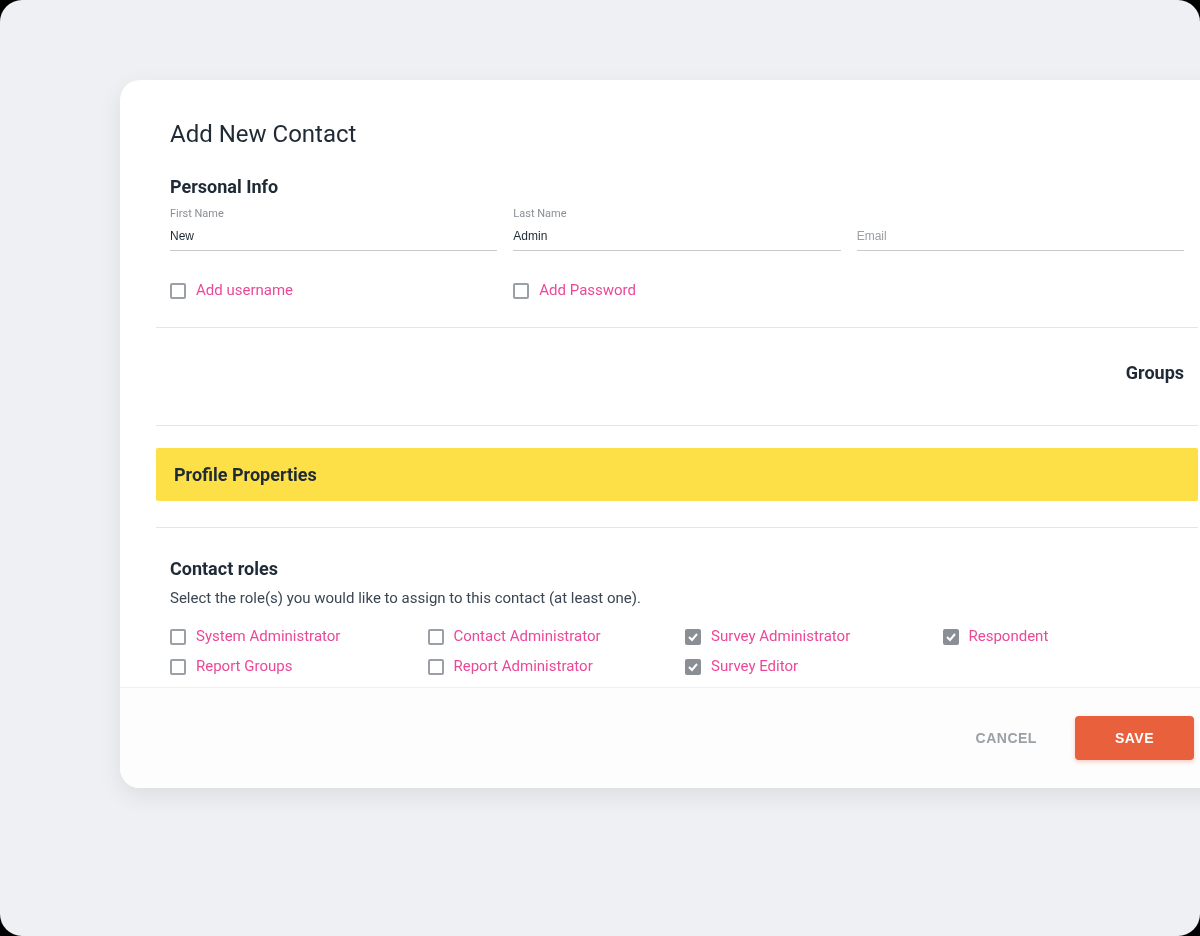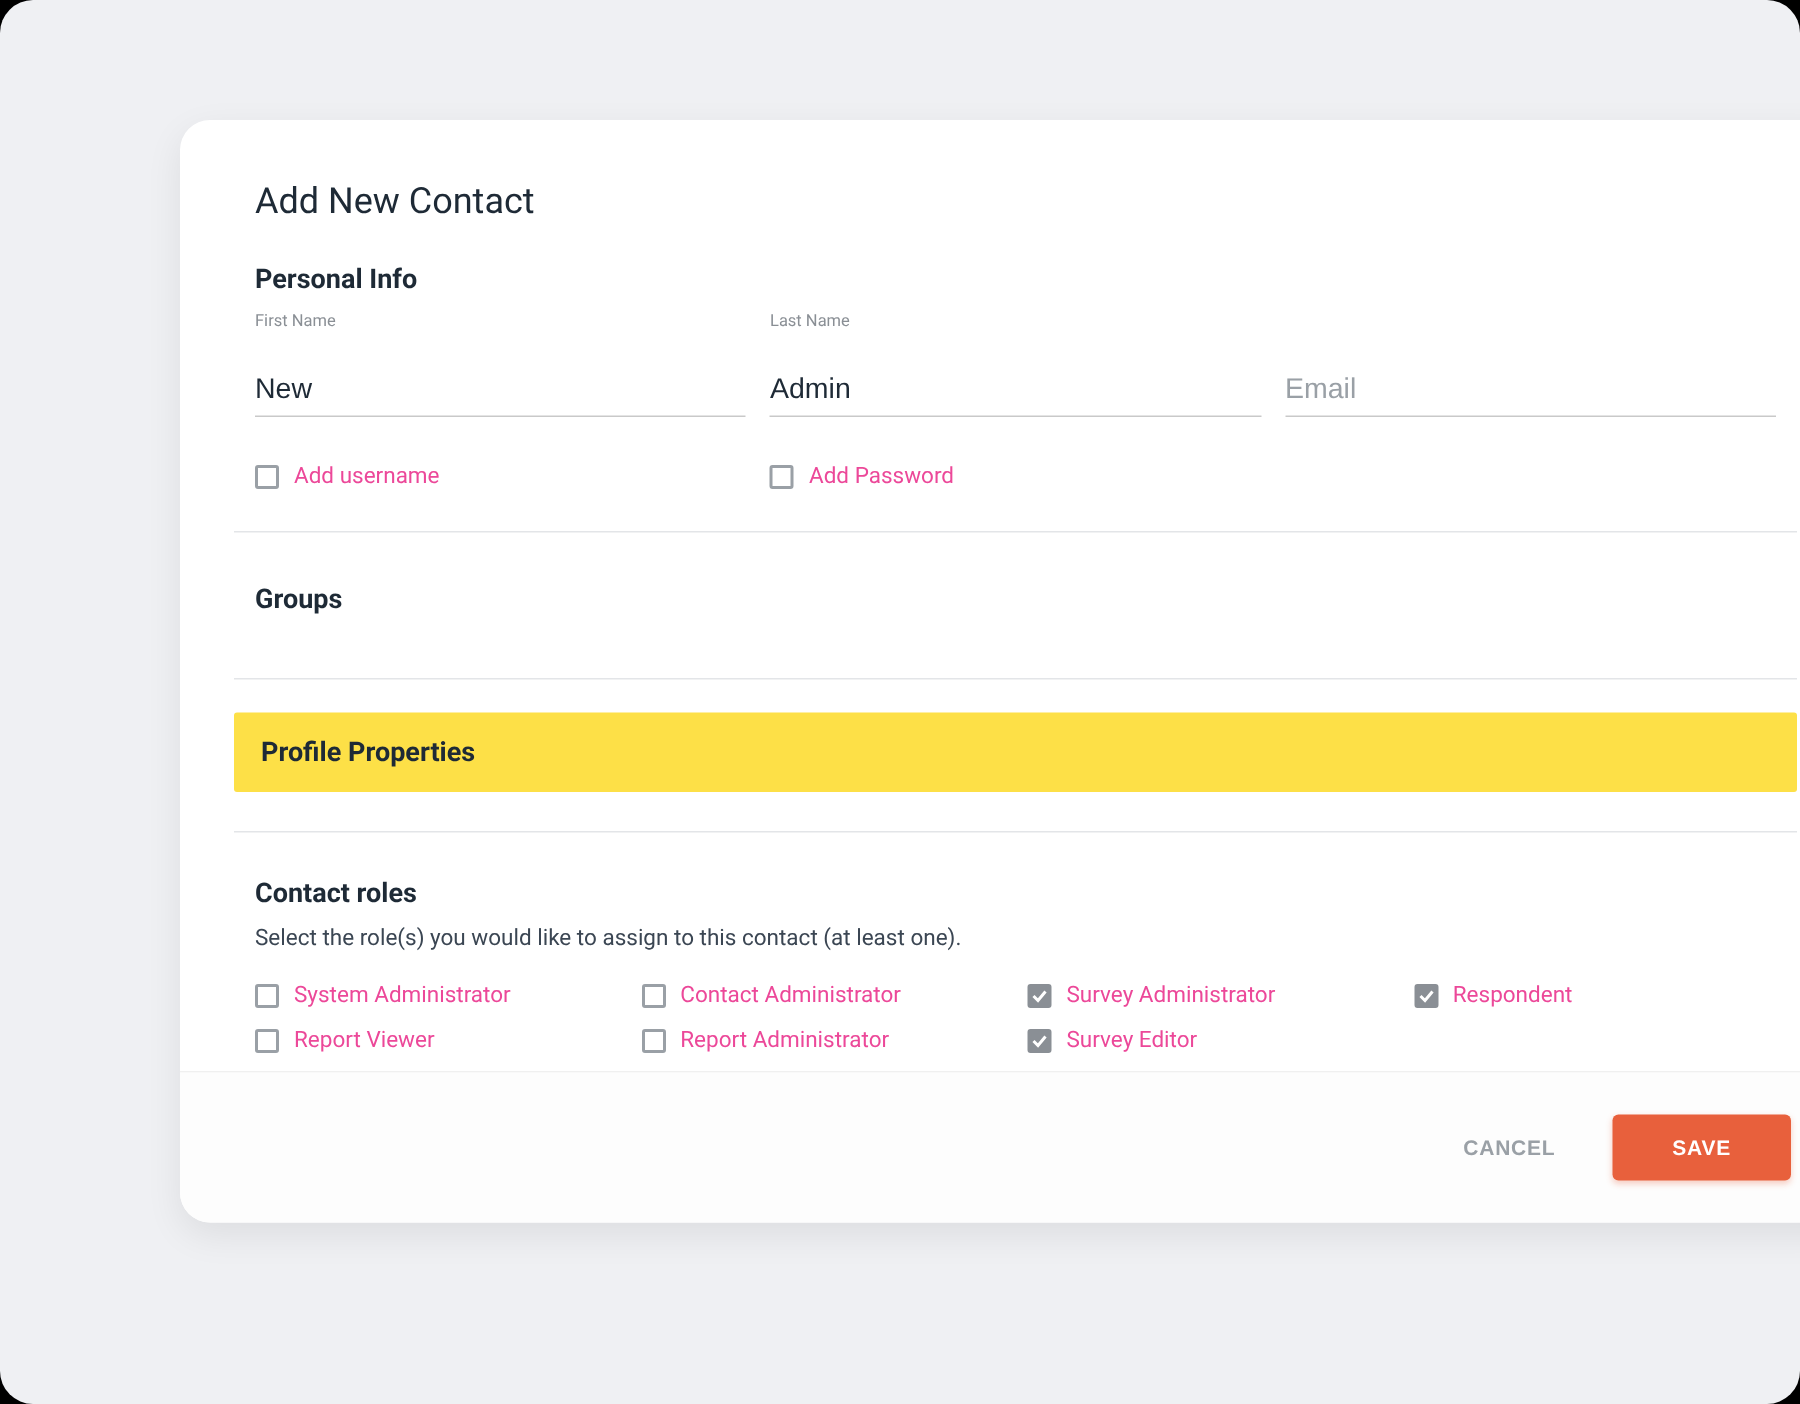--- a/index.html
+++ b/index.html
@@ -53,24 +53,23 @@
     position: absolute;
     top: 0;
     left: 0;
     font-size: 11px;
     color: #8a8f95;
   }
   .field input {
     width: 100%;
     border: none;
     outline: none;
-    font-size: 19px;
+    font-size: 12px;
     color: #1e2a36;
     background: transparent;
-    margin-top: 24px;
   }
   .field input::placeholder {
     color: #9aa0a6;
   }
   .checkbox-row {
     display: flex;
     gap: 16px;
     margin-bottom: 28px;
   }
   .checkbox-row .cb-wrap {
@@ -106,20 +105,21 @@
     width: 10px;
     height: 10px;
   }
   .divider {
     border: none;
     border-top: 1px solid #e3e5e8;
     margin: 0 -14px 0 -14px;
   }
   .groups-section {
     padding: 34px 0 32px 0;
+    text-align: right;
   }
   .profile-bar {
     background: #fde047;
     padding: 16px 18px;
     margin: 0 -14px;
     border-radius: 2px;
   }
   .profile-bar .section-heading { margin-bottom: 0; }
   .roles-section {
     padding: 30px 0 8px 0;
@@ -265,21 +265,21 @@
           <label class="cb-wrap">
             <span class="cb-box checked">
               <svg viewBox="0 0 10 10">
                 <path d="M1 5 L4 8 L9 2" stroke="#fff" stroke-width="2" fill="none"></path>
               </svg>
             </span>
             <span>Respondent</span>
           </label>
           <label class="cb-wrap">
             <span class="cb-box"></span>
-            <span>Report Viewer</span>
+            <span>Report Groups</span>
           </label>
           <label class="cb-wrap">
             <span class="cb-box"></span>
             <span>Report Administrator</span>
           </label>
           <label class="cb-wrap">
             <span class="cb-box checked">
               <svg viewBox="0 0 10 10">
                 <path d="M1 5 L4 8 L9 2" stroke="#fff" stroke-width="2" fill="none"></path>
               </svg>

